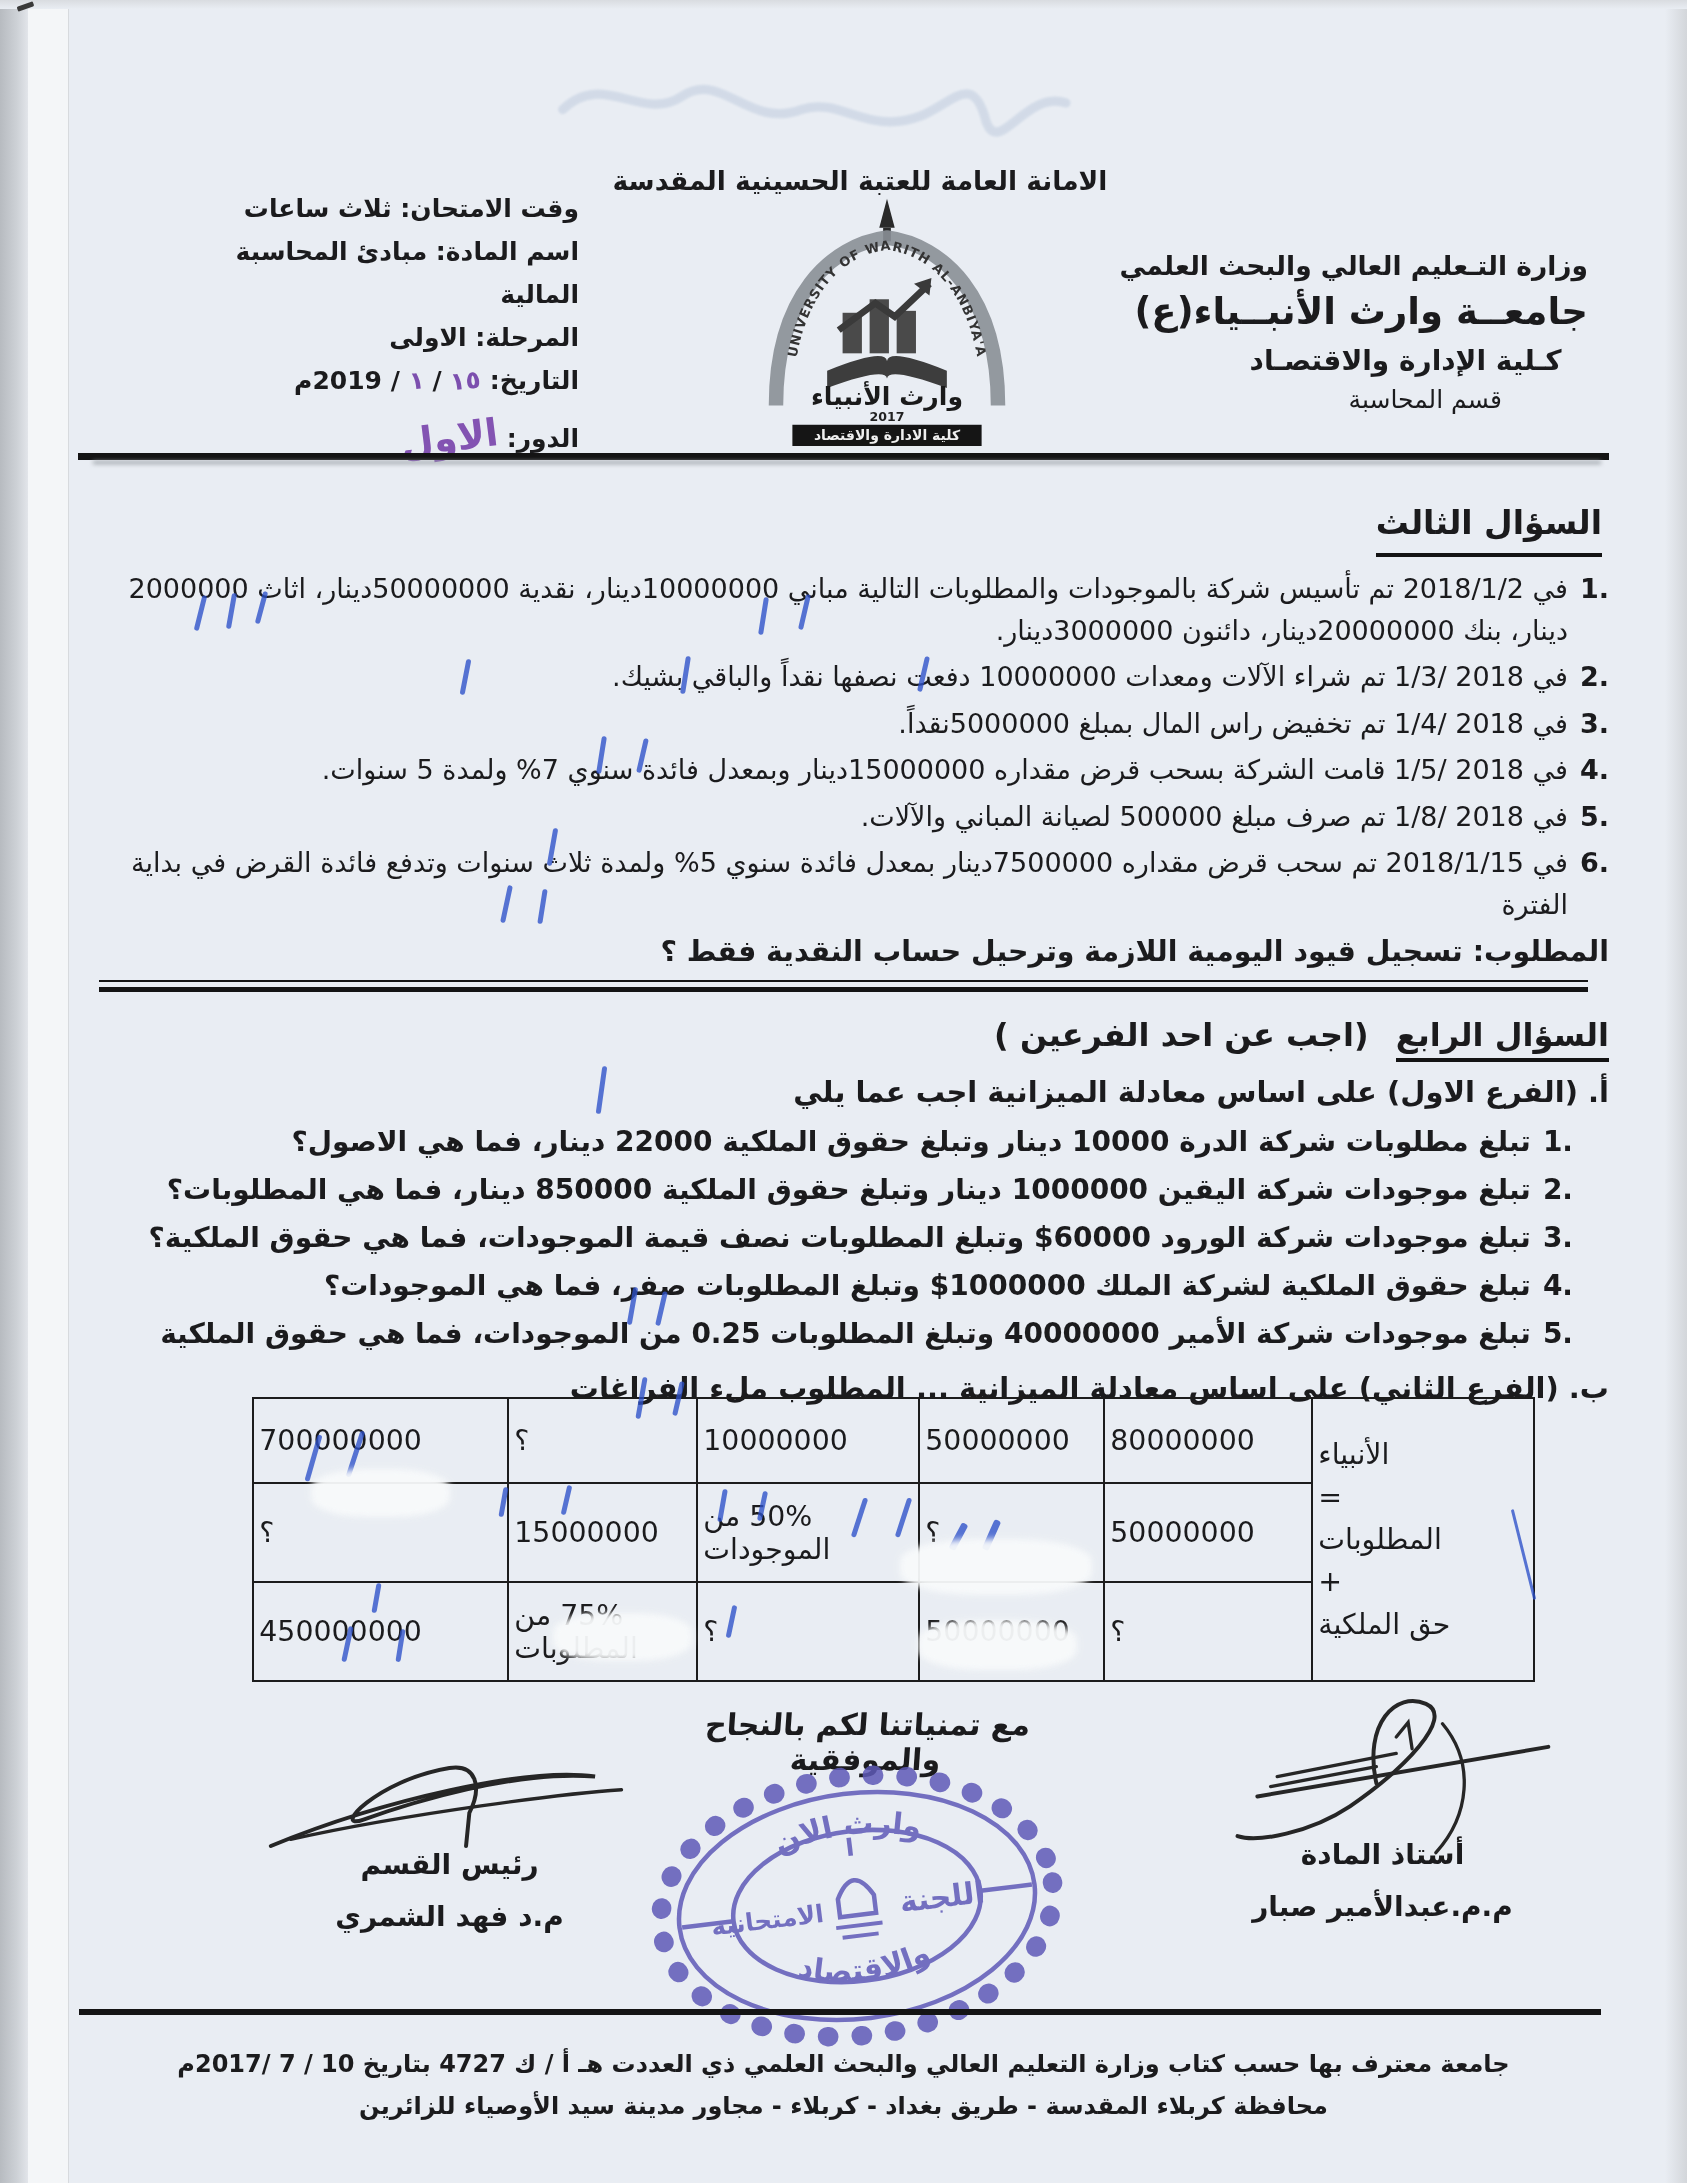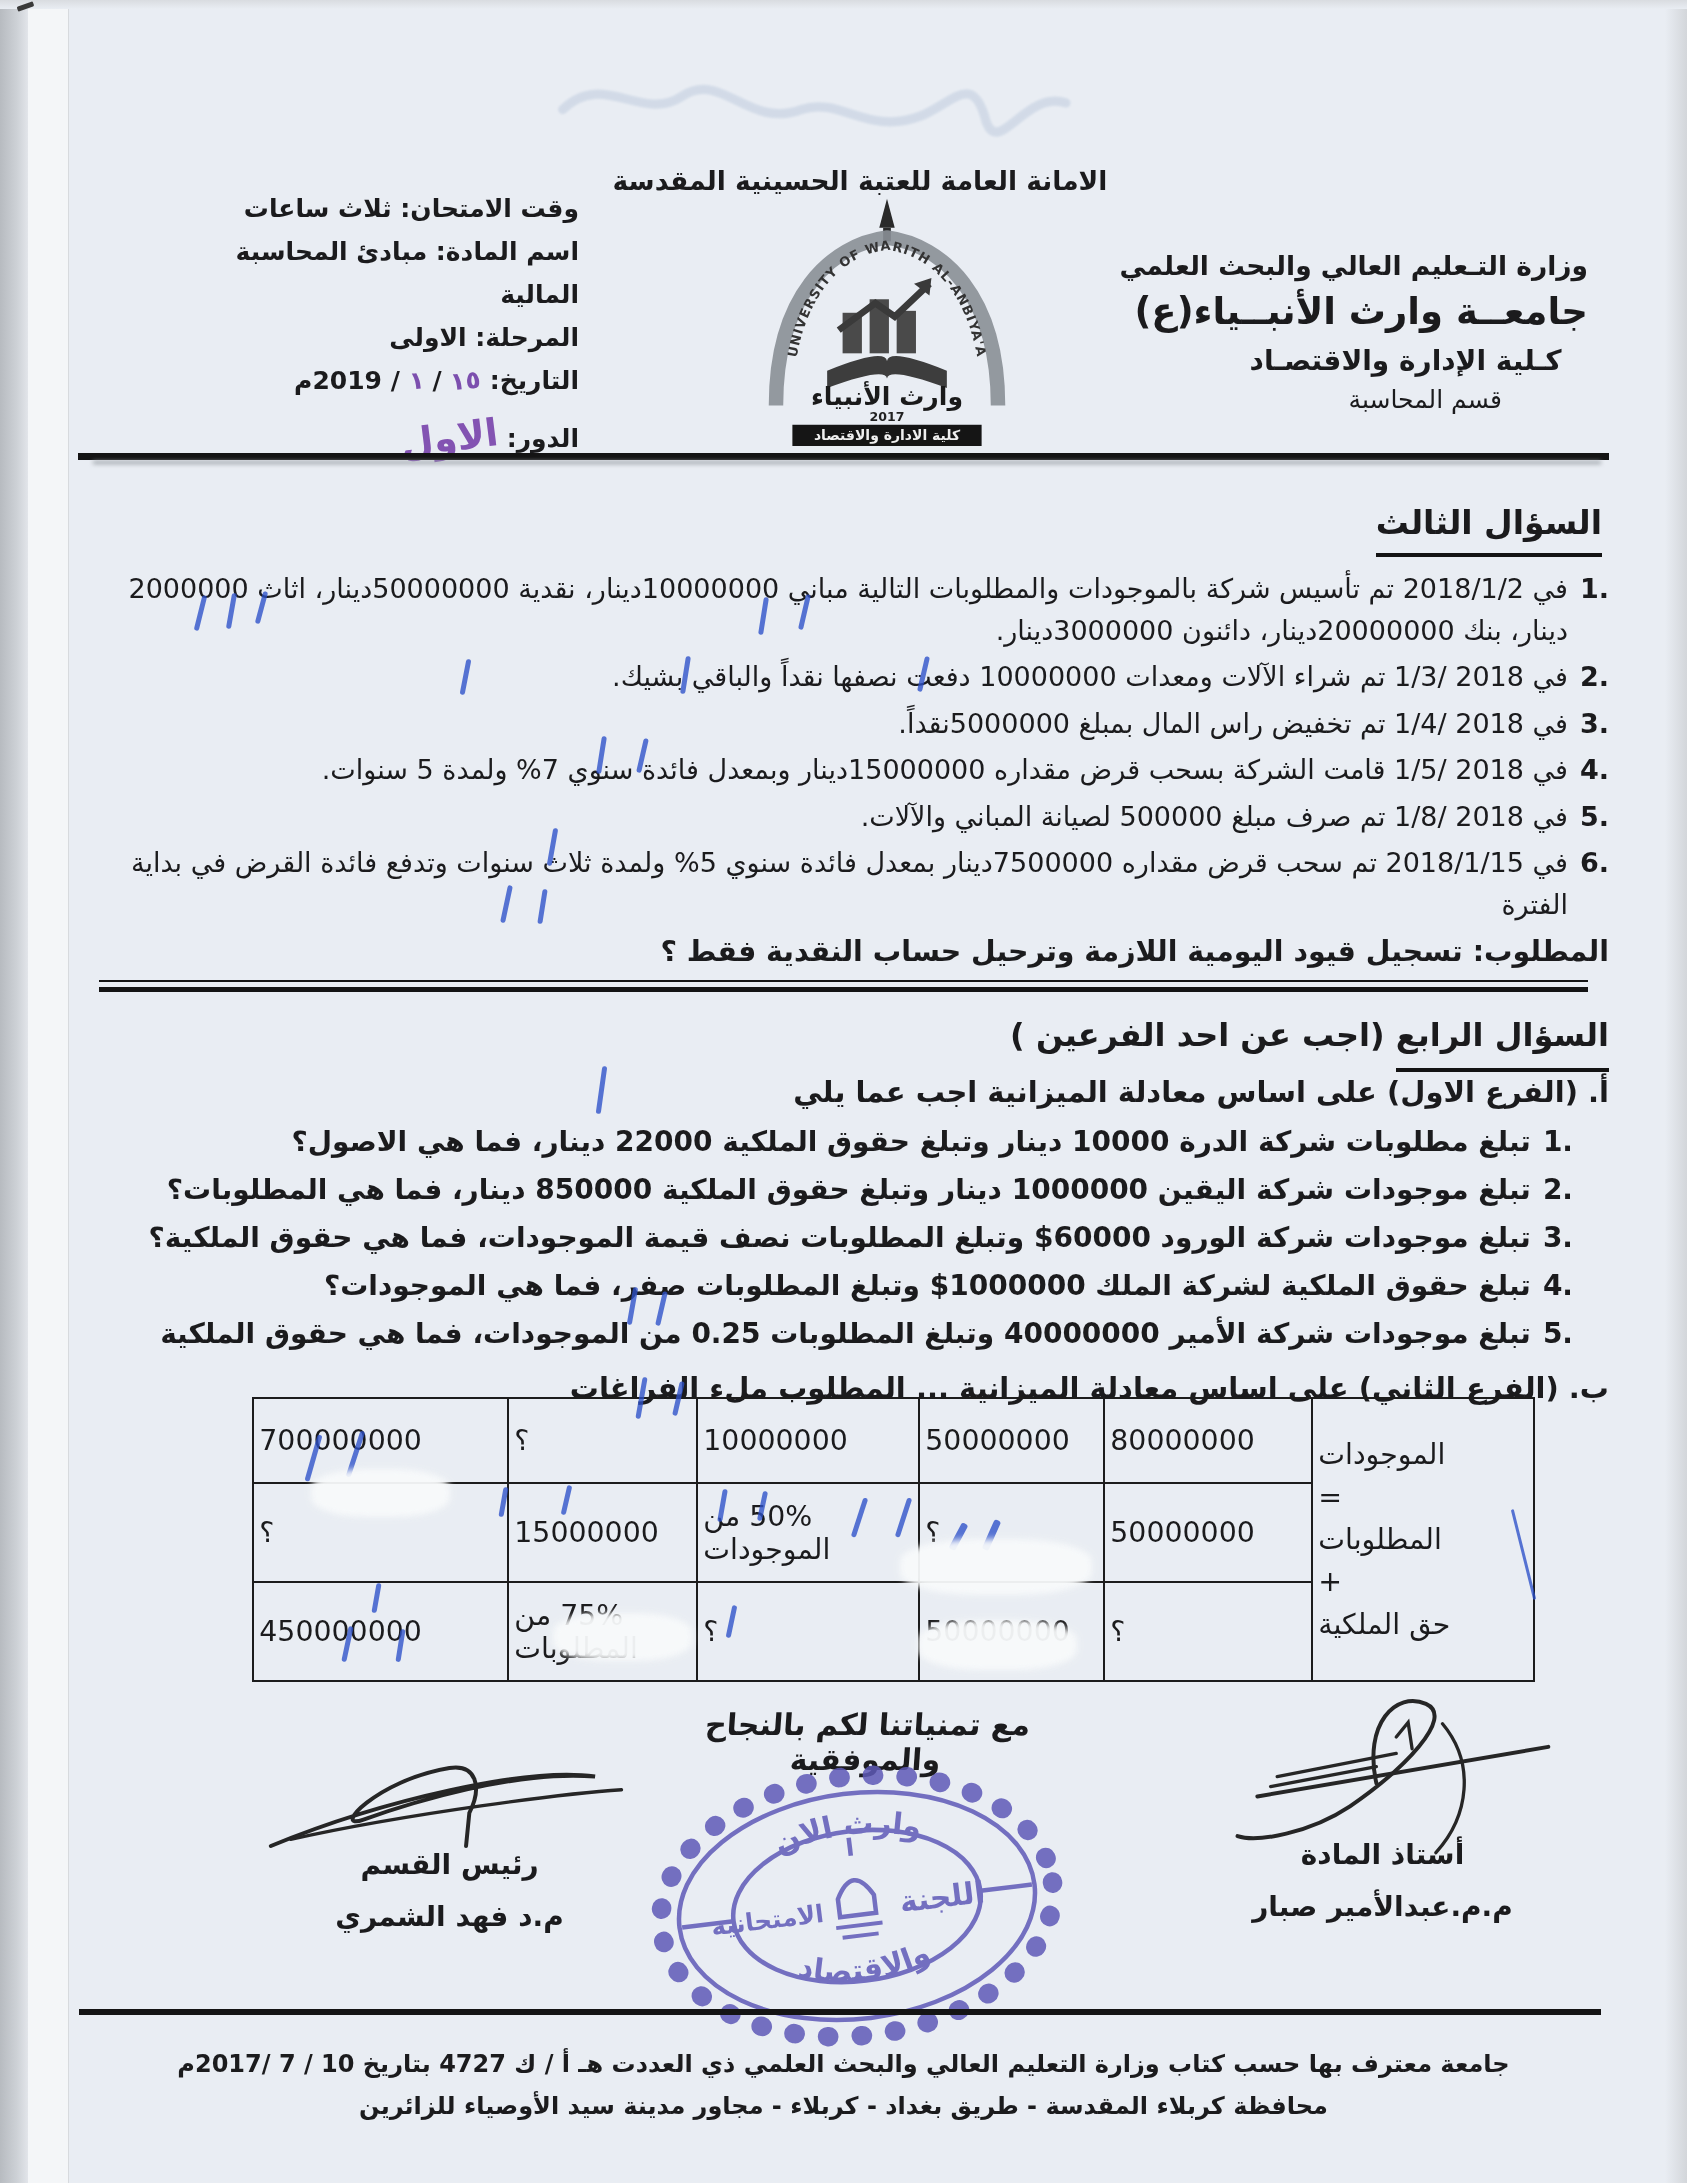--- a/index.html
+++ b/index.html
@@ -34,21 +34,21 @@
 
   .qtitle{font-size:33px;font-weight:bold;display:inline-block;border-bottom:4.6px solid #141414;padding-bottom:11px;}
   .q3-title-wrap{position:absolute;right:85px;top:503px;}
   .q3-list{position:absolute;right:78px;left:78px;top:568px;font-size:27px;line-height:1.55;}
   .item{display:flex;margin-bottom:4.6px;}
   .item .num{direction:ltr;font-weight:bold;margin-left:12px;white-space:nowrap;}
   .req{font-weight:bold;font-size:28.4px;margin-top:4px;}
 
   .q4-block{position:absolute;right:78px;left:78px;top:1011px;font-size:28px;line-height:1.5;}
   .q4-head{font-size:32px;font-weight:bold;}
-  .q4-head .ut{border-bottom:4.6px solid #141414;padding-bottom:14px;}
+  .q4-head .ut{border-bottom:4.6px solid #141414;padding-bottom:4px;margin-left:16px;}
   .branch{font-weight:bold;font-size:29px;margin-top:12px;}
   .q4-list{margin-top:6.6px;margin-right:36px;font-weight:bold;}
   .q4-list .item{margin-bottom:6px;}
 
   table.eqt{position:absolute;right:152px;left:255px;top:1397px;border-collapse:collapse;table-layout:fixed;width:1280px;}
   table.eqt td{border:2px solid #1c1c1c;text-align:left;vertical-align:middle;font-size:28.4px;padding:2.6px 5.3px;}
   td.eqcell{font-size:30px;}
   .eqcell .eqline{margin:9.3px 0;}
   .r1{height:85px}.r2{height:99px}.r3{height:99px}
 
@@ -208,21 +208,21 @@
         <col style="width:222px">
         <col style="width:208px">
         <col style="width:185px">
         <col style="width:222px">
         <col style="width:189px">
         <col style="width:255px">
       </colgroup>
     <tbody>
         <tr class="r1">
       <td rowspan="3" class="eqcell">
-        <div class="eqline">الموجودات</div>
+        <div class="eqline">الأنبياء</div>
         <div class="eqline">=</div>
         <div class="eqline">المطلوبات</div>
         <div class="eqline">+</div>
         <div class="eqline">حق الملكية</div>
       </td>
       <td>80000000</td>
       <td>50000000</td>
       <td>10000000</td>
       <td>؟</td>
       <td>700000000</td>

